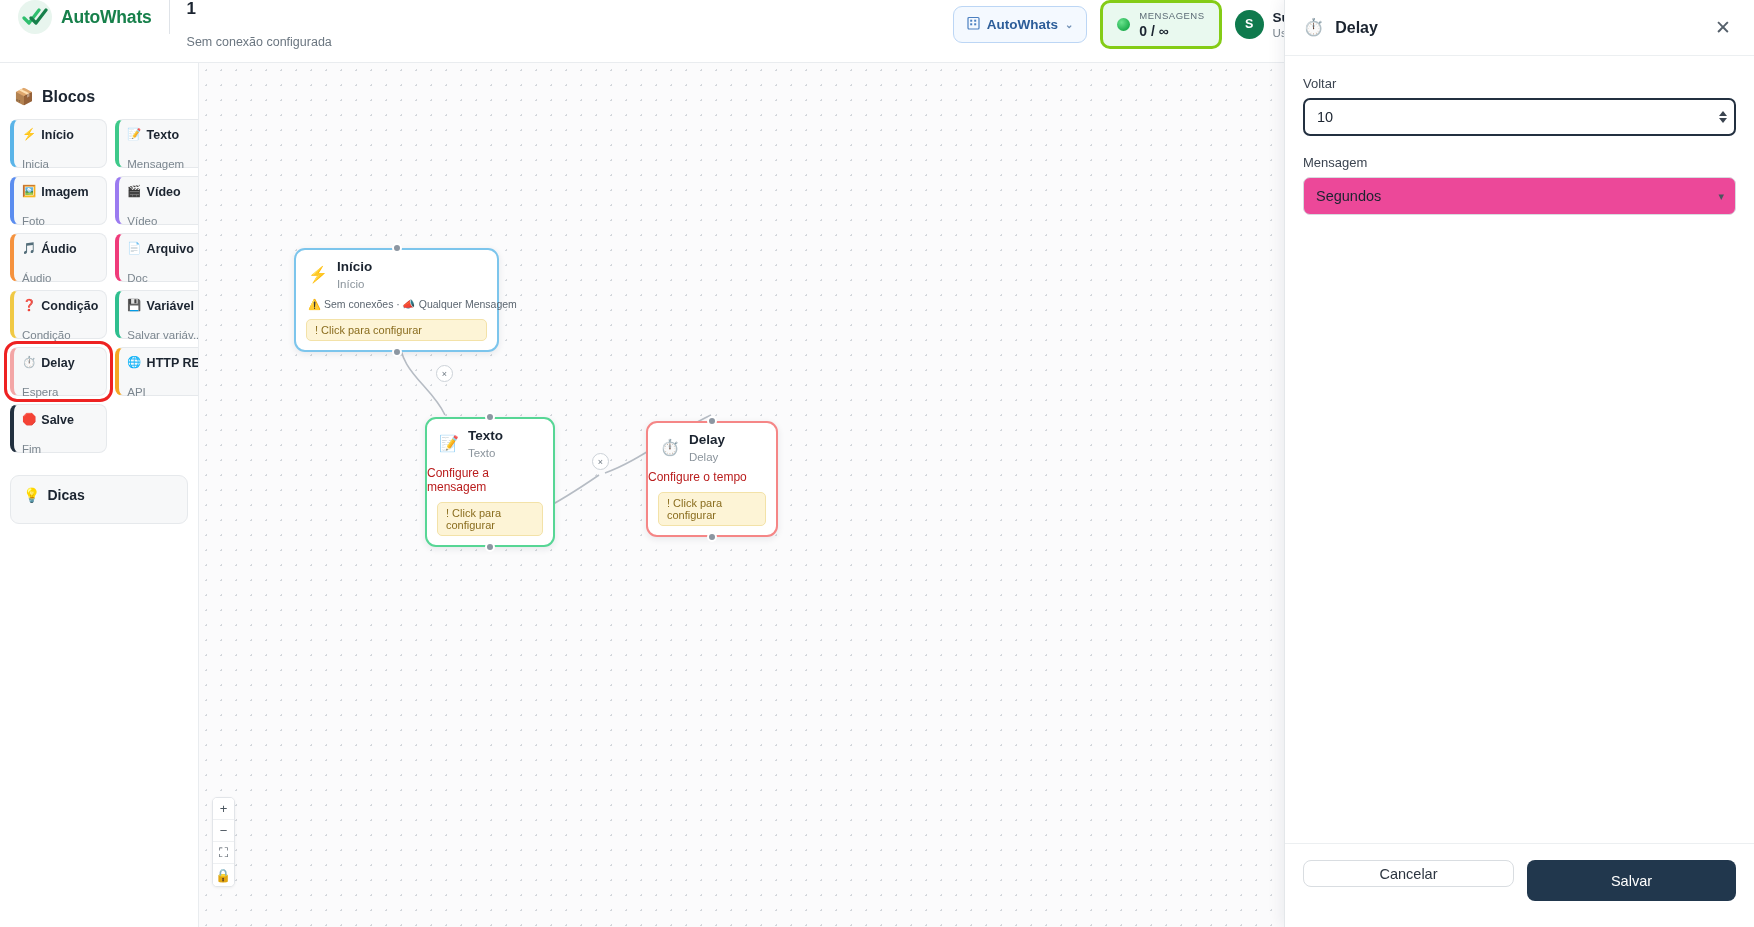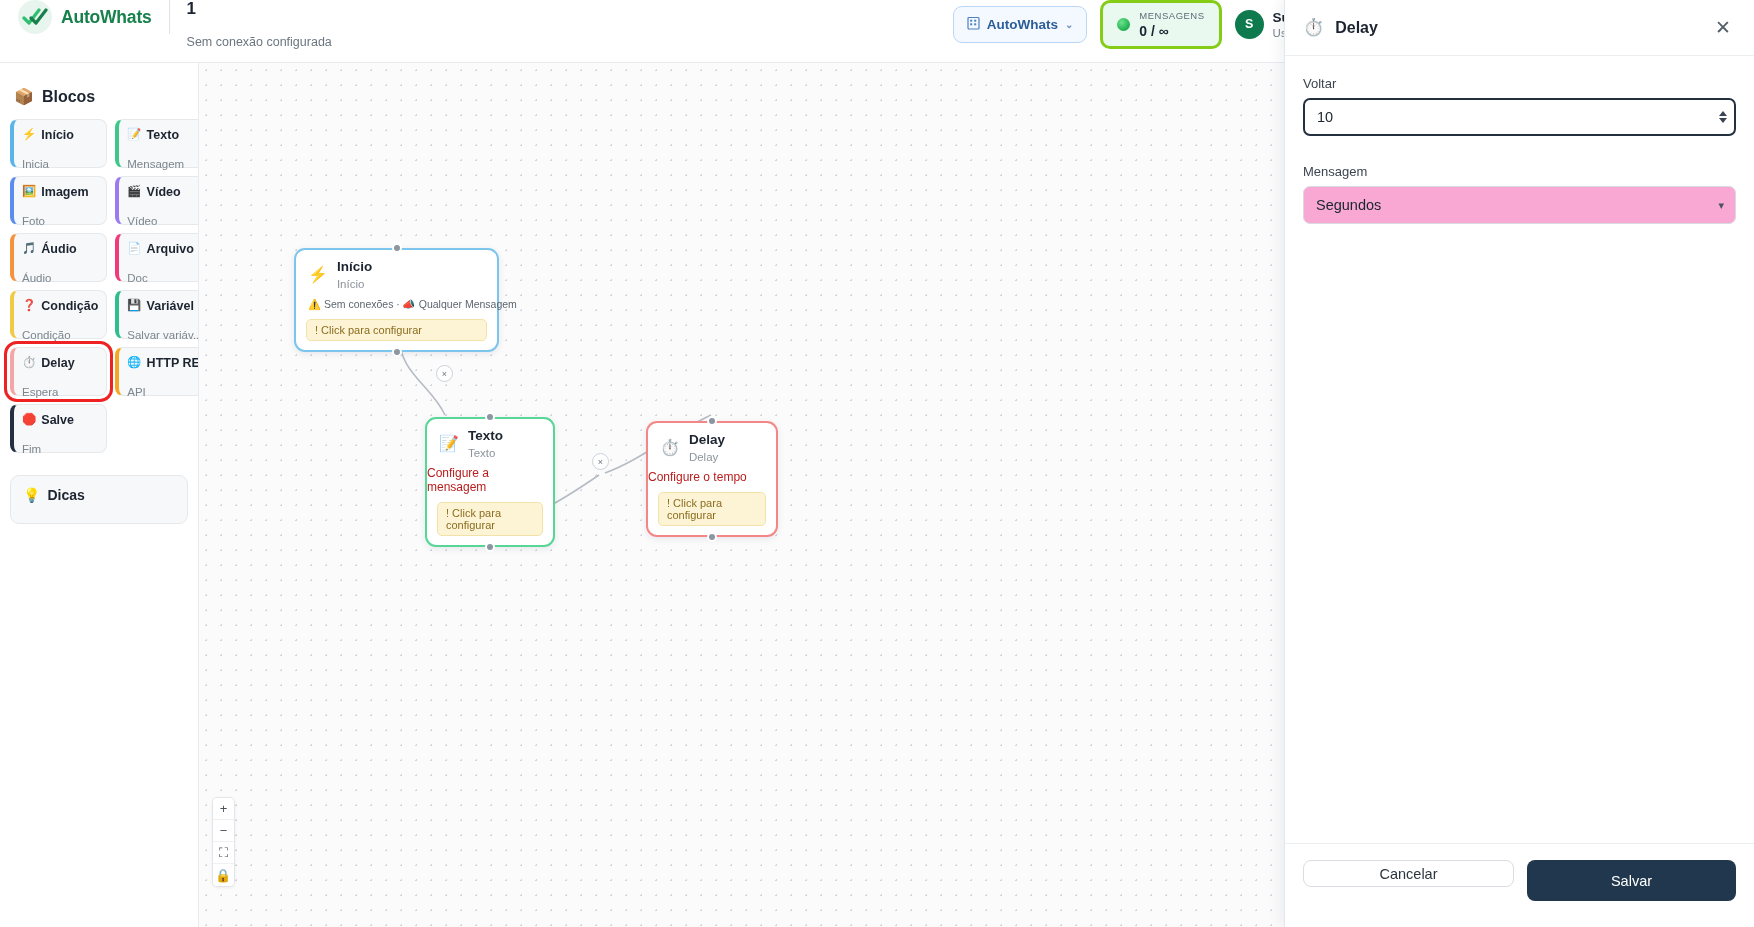--- a/index.html
+++ b/index.html
@@ -185,38 +185,38 @@
     height: 56px; display: flex; align-items: center; gap: 11px;
     padding: 0 18px; border-bottom: 1px solid #eceff1;
   }
   .panel-title { font-size: 16px; font-weight: bold; color: #1b2430; }
   .panel-close {
     margin-left: auto; font-size: 19px; color: #55606b; cursor: pointer;
     width: 26px; height: 26px; display:flex; align-items:center; justify-content:center;
   }
   .panel-body { padding: 20px 18px; flex: 1; }
   .field-label { font-size: 13px; color: #3b4450; margin-bottom: 7px; }
-  .input-wrap { position: relative; margin-bottom: 28px; }
+  .input-wrap { position: relative; margin-bottom: 19px; }
   .num-input {
     width: 100%; height: 38px; border: 2px solid #233040; border-radius: 7px;
     padding: 0 34px 0 12px; font-size: 14.5px; color: #1b2430;
     font-family: "Liberation Sans", sans-serif; outline: none; background: #fff;
   }
   .spinner {
     position: absolute; right: 9px; top: 50%; transform: translateY(-50%);
     display: flex; flex-direction: column; gap: 2px; cursor: pointer;
   }
   .spin-up, .spin-dn { width: 0; height: 0; border-left: 4px solid transparent;
                        border-right: 4px solid transparent; }
   .spin-up { border-bottom: 5px solid #3b4450; }
   .spin-dn { border-top: 5px solid #3b4450; }
   .sel-wrap { position: relative; }
   .sel-input {
     width: 100%; height: 38px; border: 1px solid #d7dbdf; border-radius: 7px;
-    padding: 0 32px 0 12px; font-size: 14.5px; color: #1b2430; background: #f9a8d4;
+    padding: 0 32px 0 12px; font-size: 14.5px; color: #1b2430; background: #ec4899;
     display: flex; align-items: center; cursor: pointer;
   }
   .sel-chev { position: absolute; right: 12px; top: 13px; font-size: 11px; color: #4a545e; }
   .panel-foot {
     padding: 16px 18px 26px 18px; border-top: 1px solid #eceff1;
     display: flex; gap: 13px;
   }
   .btn-cancel {
     flex: 1; height: 27px; border: 1px solid #d9dde1; border-radius: 8px;
     background: #fff; font-size: 14.5px; color: #2c3540; cursor: pointer;

